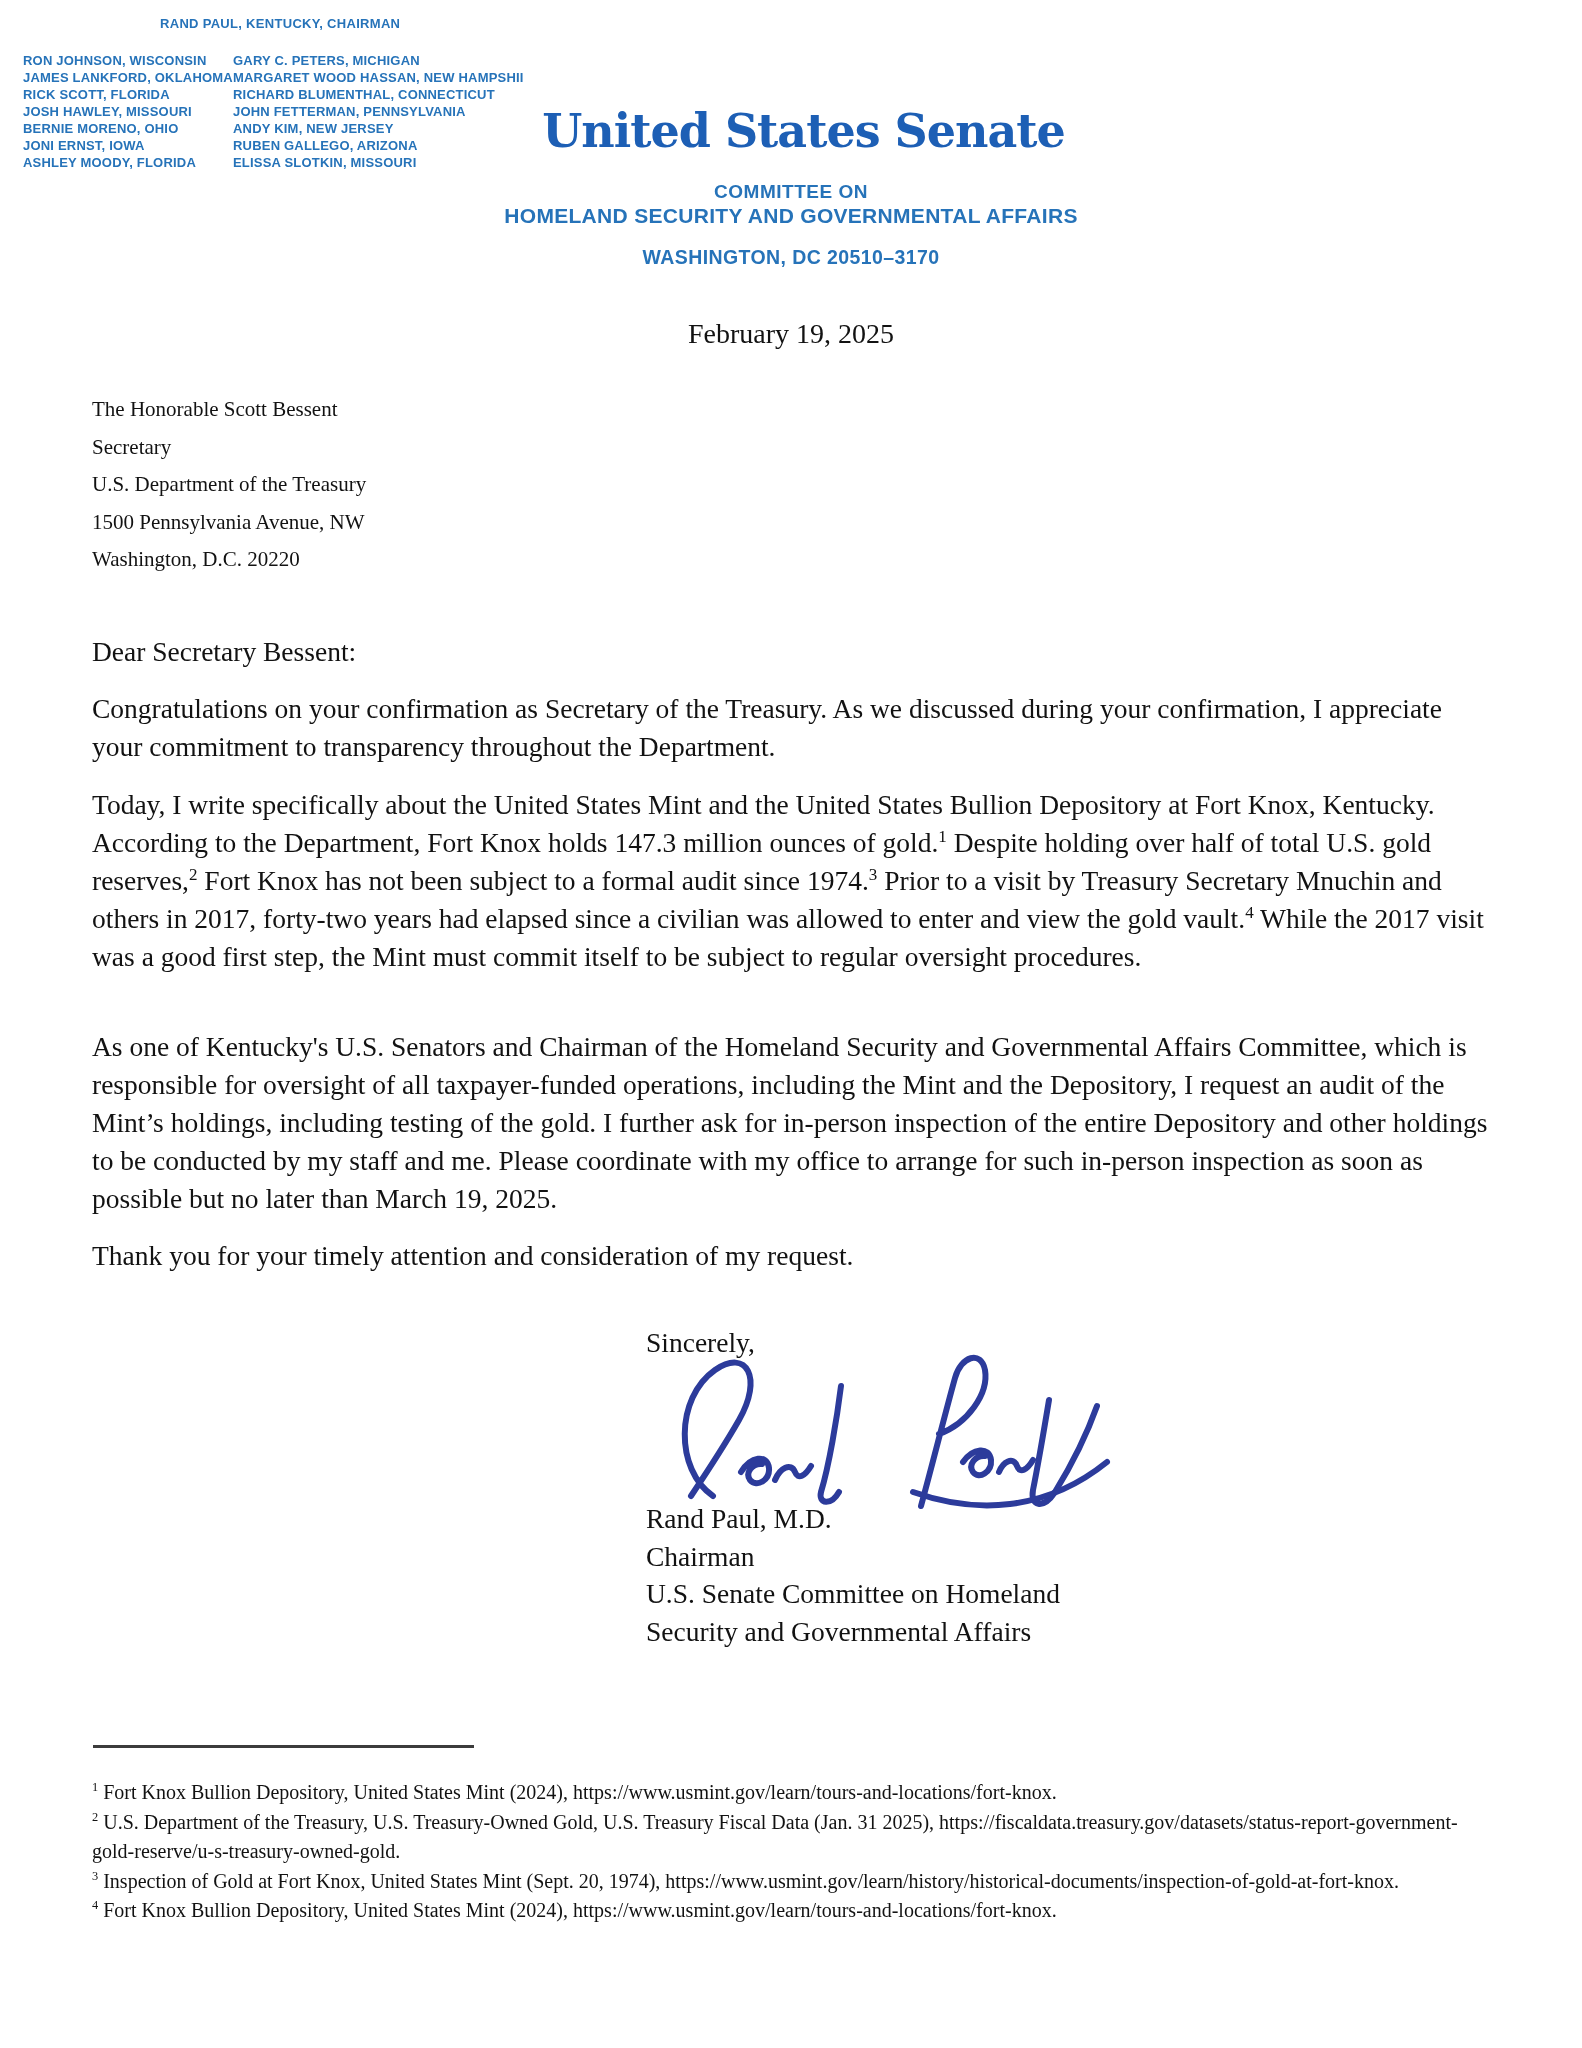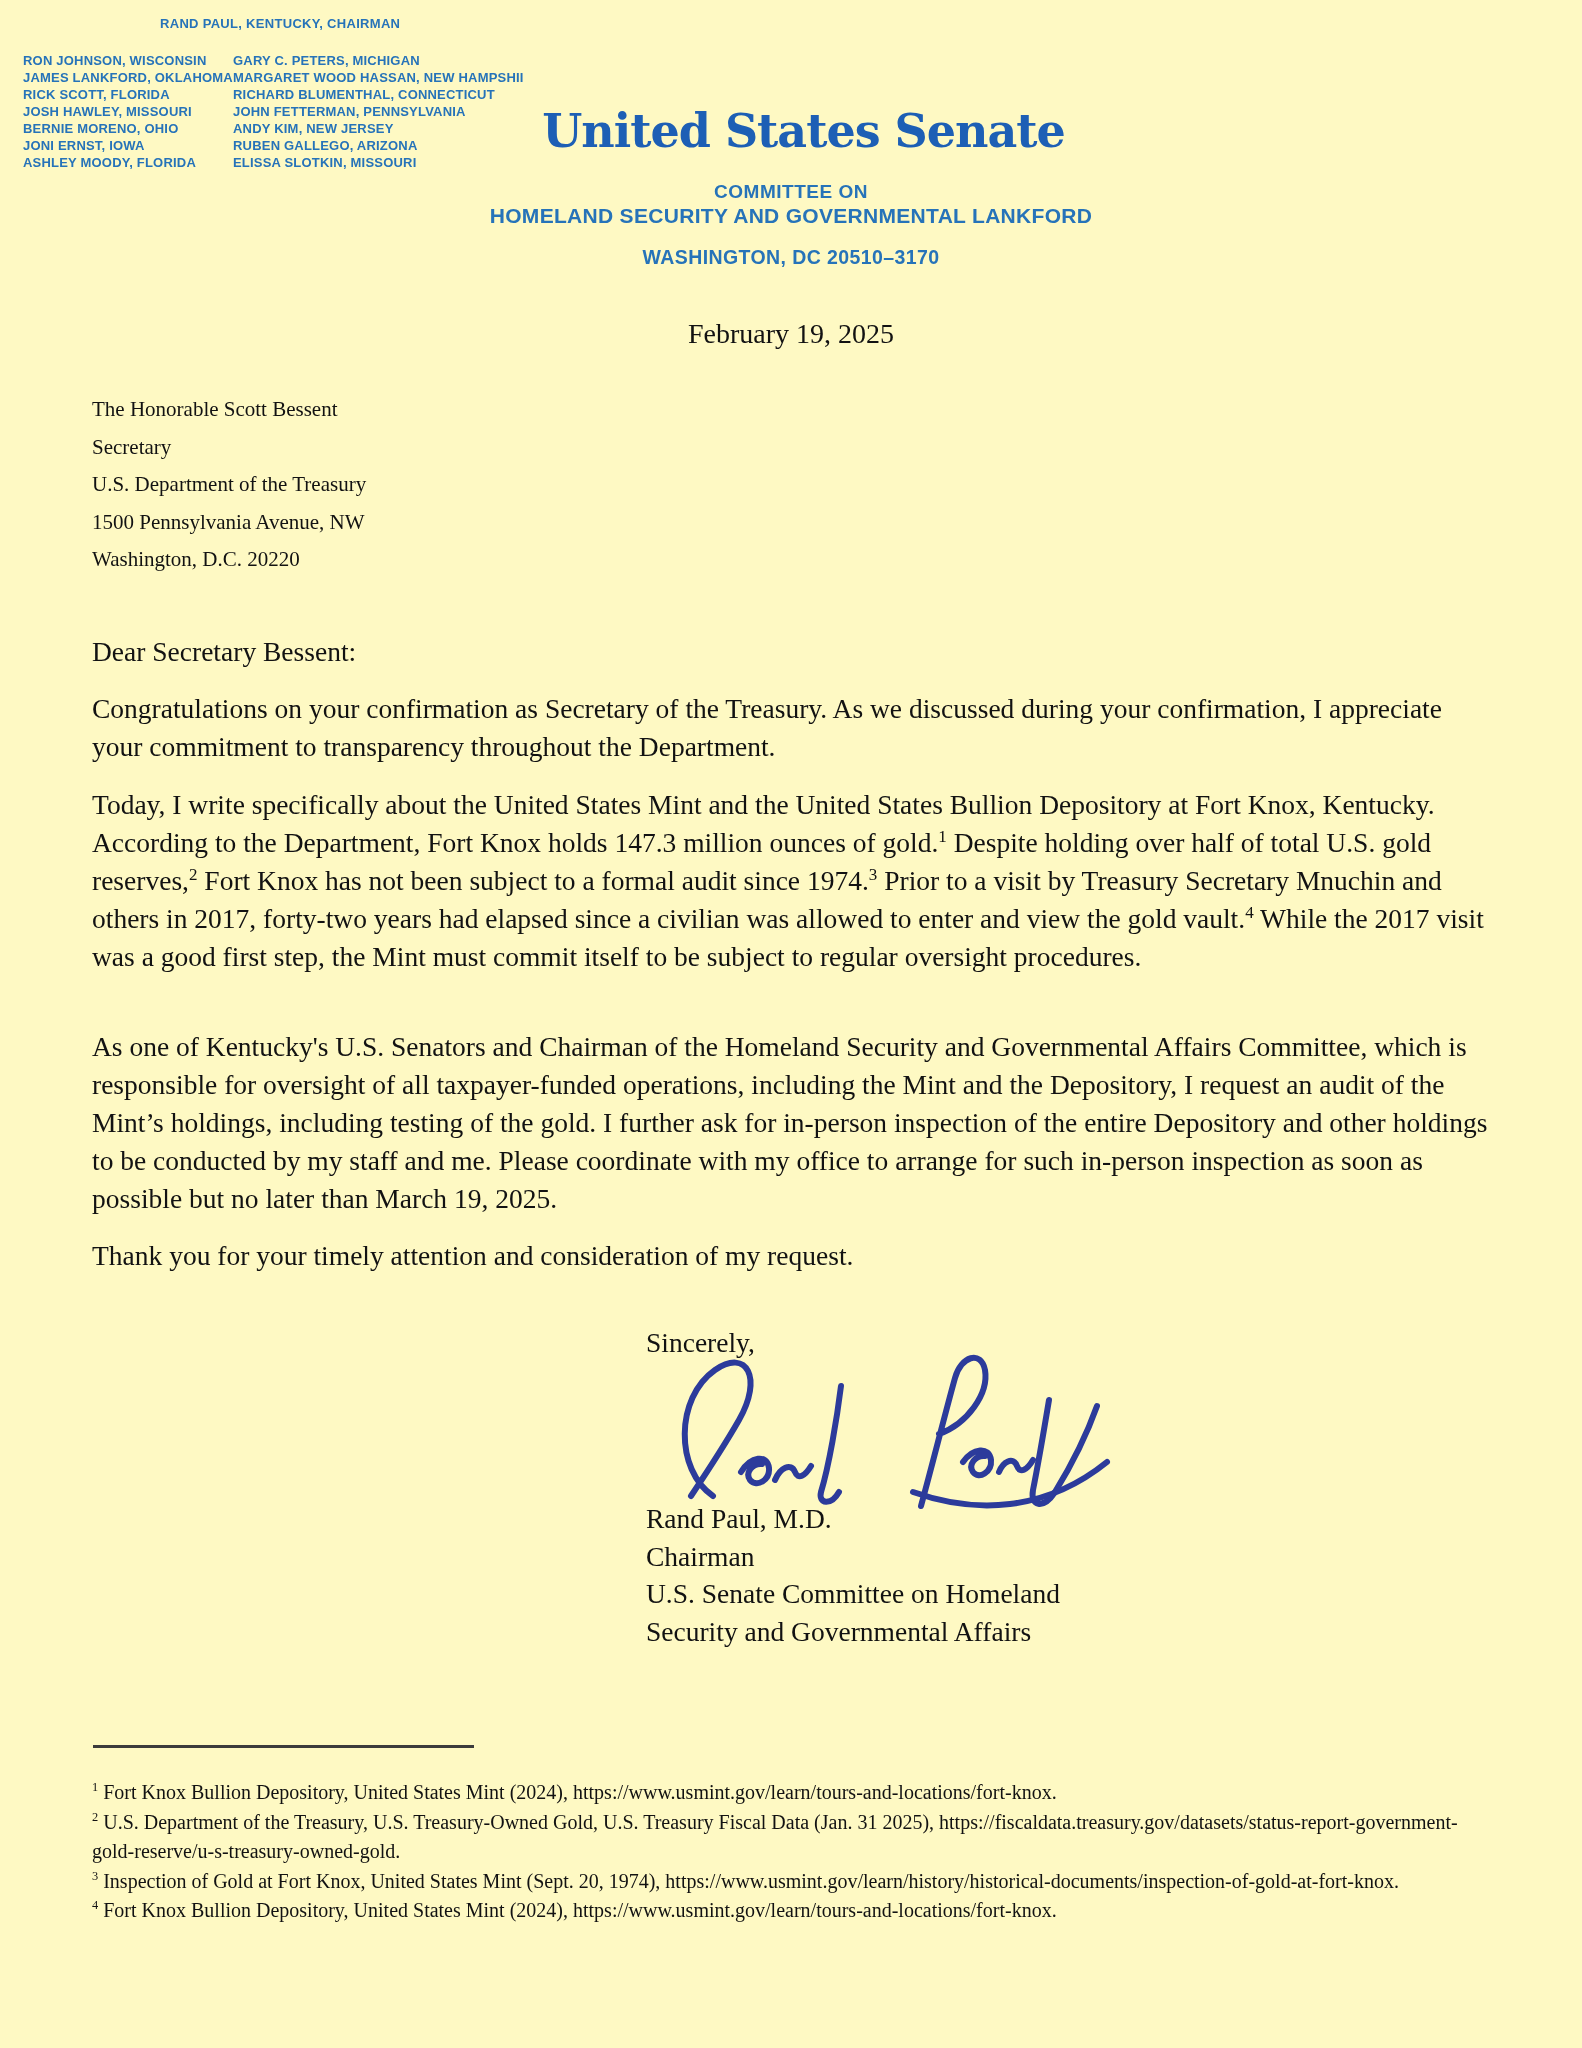--- a/index.html
+++ b/index.html
@@ -7,21 +7,21 @@
     --title-blue:#1d5fb5;
     --ink:#121212;
     --signature-blue:#2c3b9b;
   }
   *{box-sizing:border-box;}
   html,body{margin:0;padding:0;background:#e8e8e8;}
   .page{
     position:relative;
     width:1582px;height:2048px;
     margin:0 auto;
-    background:#fef9c3;
+    background:#ffffff;
     font-family:"Liberation Serif", serif;
     color:var(--ink);
     overflow:hidden;
   }
   
   .lh{font-family:"Liberation Sans", sans-serif;color:var(--letterhead-blue);}
   .chairman-line{
     position:absolute;left:160px;top:16px;
     font-size:13px;font-weight:700;letter-spacing:.3px;
   }
@@ -113,21 +113,21 @@
         <div>JOHN FETTERMAN, PENNSYLVANIA</div>
         <div>ANDY KIM, NEW JERSEY</div>
         <div>RUBEN GALLEGO, ARIZONA</div>
         <div>ELISSA SLOTKIN, MISSOURI</div>
       </div>
   </div>
 
   <div class="senate-wordmark">United States Senate</div>
 
   <div class="lh committee-prefix">COMMITTEE ON</div>
-  <div class="lh committee-name">HOMELAND SECURITY AND GOVERNMENTAL LANKFORD</div>
+  <div class="lh committee-name">HOMELAND SECURITY AND GOVERNMENTAL AFFAIRS</div>
   <div class="lh lh-city">WASHINGTON, DC 20510–3170</div>
 
   <div class="date-line">February 19, 2025</div>
 
   <div class="recipient">
       <div>The Honorable Scott Bessent</div>
       <div>Secretary</div>
       <div>U.S. Department of the Treasury</div>
       <div>1500 Pennsylvania Avenue, NW</div>
       <div>Washington, D.C. 20220</div>

